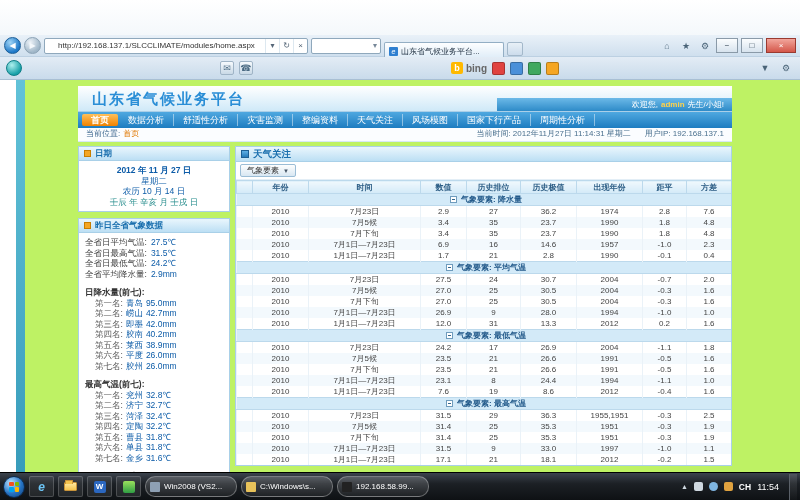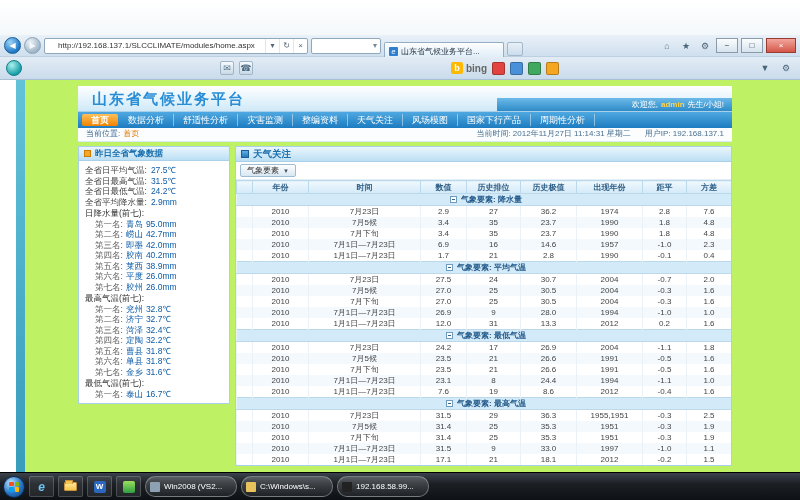--- a/index.html
+++ b/index.html
@@ -62,21 +62,21 @@
 .ptitle{font-size:8.5px;font-weight:bold;color:#1a6fae}
 .pbody{padding:4px 6px;font-size:8.5px;line-height:10.5px}
 .date-body{text-align:center}
 .date-line{color:#0d5ca8;font-weight:bold}
 .date-week{color:#0d5ca8}
 .date-lunar{color:#0d5ca8}
 .date-ganzhi{color:#2a8f8f}
 .stat-row{display:flex;gap:4px;white-space:nowrap}
 .sl{color:#444}
 .sv{color:#0d5ca8}
-.rank-title{font-weight:normal;color:#333;margin-top:1px;white-space:nowrap}
+.rank-title{font-weight:bold;color:#333;margin-top:8px;white-space:nowrap}
 .rank-item{padding-left:10px;display:flex;gap:3px;white-space:nowrap}
 .rk{color:#555}
 .st{color:#0d5ca8}
 .rv{color:#0d5ca8}
 
 
 .main{flex:1;border:1px solid #a9d0e8;background:#fff;overflow:hidden}
 .sect{height:15px;background:linear-gradient(#eaf6fd,#bcdff4);border-bottom:1px solid #a9d0e8;display:flex;align-items:center;gap:4px;padding:0 5px}
 .sico{width:8px;height:8px;background:linear-gradient(#5fb0e6,#2679b8);border:1px solid #1d5f94;flex:none}
 .stitle{font-size:9.5px;font-weight:bold;color:#1a6fae}
@@ -201,20 +201,32 @@
           <span>用户IP: 192.168.137.1</span>
         </div>
       </div>
 
       <div class="p-body">
 
         <div class="sidebar">
           <div class="panel">
             <div class="phead">
               <span class="pico"></span>
+              <span class="ptitle">日期</span>
+            </div>
+            <div class="pbody date-body">
+              <div class="date-line">2012 年 11 月 27 日</div>
+              <div class="date-week">星期二</div>
+              <div class="date-lunar">农历 10 月 14 日</div>
+              <div class="date-ganzhi">壬辰 年 辛亥 月 壬戌 日</div>
+            </div>
+          </div>
+          <div class="panel">
+            <div class="phead">
+              <span class="pico"></span>
               <span class="ptitle">昨日全省气象数据</span>
             </div>
             <div class="pbody">
               <div>
                   <div class="stat-row">
                     <span class="sl">全省日平均气温:</span>
                     <span class="sv">27.5℃</span>
                   </div>
                   <div class="stat-row">
                     <span class="sl">全省日最高气温:</span>
@@ -623,15 +635,24 @@
         </div>
         <div class="tb-btn">
           <span class="bico" style="background: rgb(232, 194, 90);"></span>
           <span class="blabel">C:\Windows\s...</span>
         </div>
         <div class="tb-btn">
           <span class="bico" style="background: rgb(34, 34, 34);"></span>
           <span class="blabel">192.168.58.99...</span>
         </div>
       </div>
+    <div class="tray">
+      <span class="tr-caret">▲</span>
+      <span class="tr-dot td1"></span>
+      <span class="tr-dot td2"></span>
+      <span class="tr-dot td3"></span>
+      <span class="lang">CH</span>
+      <span class="clock">11:54</span>
+      <span class="showdesk"></span>
+    </div>
   </div>
 
 </div>
 
 </body></html>

